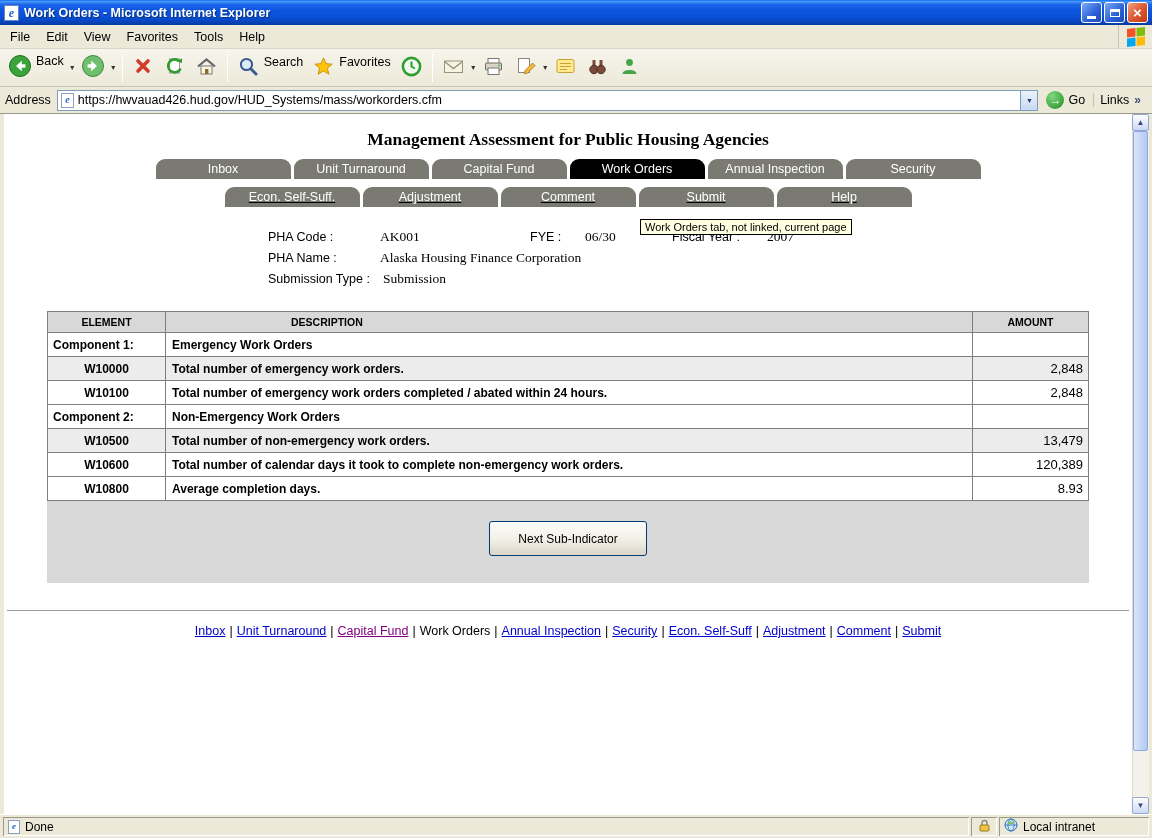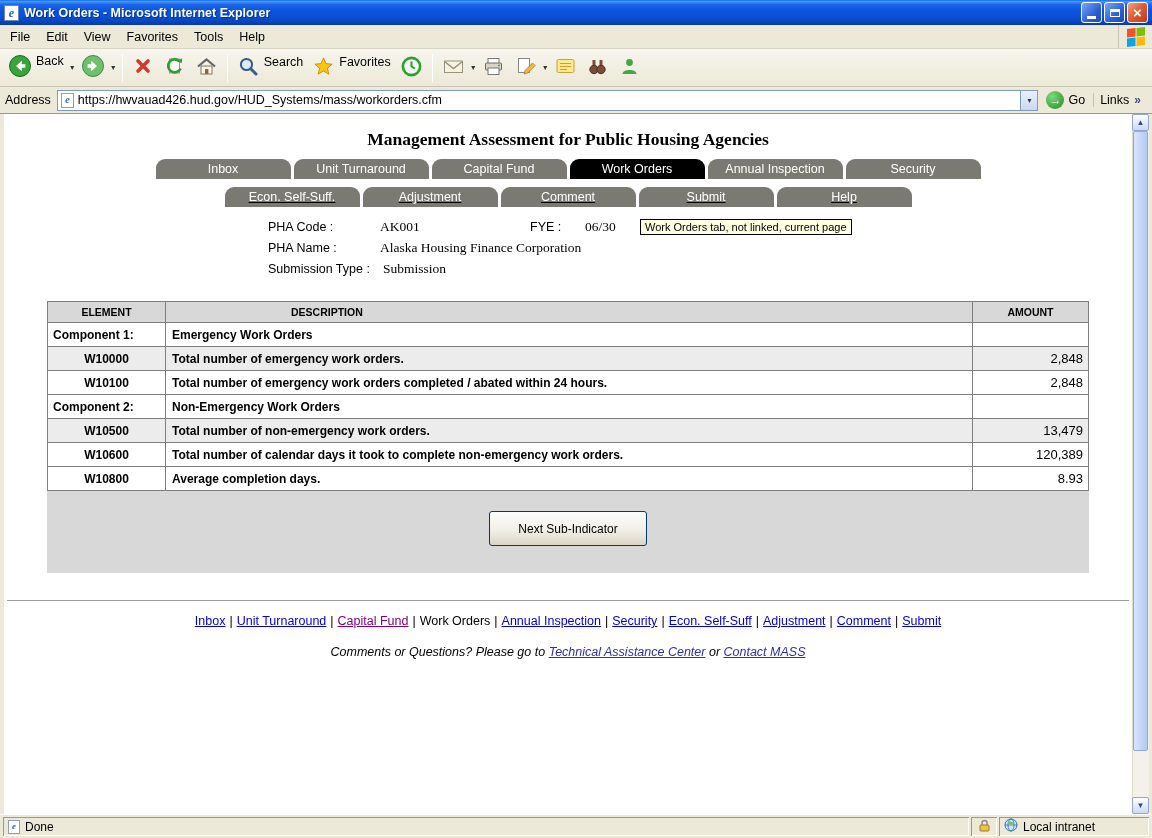--- a/index.html
+++ b/index.html
@@ -62,21 +62,21 @@
   
   .page-title { text-align:center; font-family:"Liberation Serif",serif; font-size:17.5px; font-weight:bold; margin:15px 0 0; }
   .skip-row { text-align:center; margin-top:13px; }
   .skip-link { color:#7B2E8E; font-size:10.5px; text-decoration:underline; }
   .tabs { display:flex; justify-content:center; gap:3px; margin-top:9px; }
   .tabs.row2 { margin-top:8px;text-decoration:underline; }
   .tab { width:135px; height:20px; background:#7A7A72; color:#fff; font-size:12.5px; display:flex; align-items:center; justify-content:center; border-radius:9px 9px 0 0; cursor:default; }
   .tab.active { background:#000; }
   .tooltip { position:absolute; left:636px; top:105px; background:#FFFFE1; border:1px solid #000; font-size:11px; padding:1px 4px; white-space:nowrap; z-index:6; }
   .sub-heading { text-align:center; font-family:"Liberation Serif",serif; font-size:14.5px; font-weight:bold; margin:7px 0 0; }
-  .info { position:relative; height:66px; margin-top:11px; font-size:12.5px; }
+  .info { position:relative; height:66px; margin-top:21px; font-size:12.5px; }
   .info .lbl { position:absolute; white-space:nowrap; }
   .info .val { position:absolute; white-space:nowrap; font-family:"Liberation Serif",serif; font-size:13.5px; }
 
   .table-wrap { width:1042px; margin:17px auto 0; background:#D8D8D8; padding-bottom:27px; }
   .data-table { width:100%; border-collapse:collapse; }
   .data-table th, .data-table td { border:1px solid #7E7E7E; }
   .data-table th { height:21px; font-size:10.5px; background:#D8D8D8; }
   th.col-el { width:118px; }
   th.col-amt { width:116px; }
   th.col-desc { text-align:left; padding-left:125px; }
@@ -356,23 +356,20 @@
           </table>
         <button class="next-btn">Next Sub-Indicator</button>
       </div>
 
       <hr class="rule">
 
       <div class="footer-nav">
         <a class="fl link">Inbox</a><span class="fsep">|</span><a class="fl link">Unit Turnaround</a><span class="fsep">|</span><a class="fl visited">Capital Fund</a><span class="fsep">|</span><span class="fl current">Work Orders</span><span class="fsep">|</span><a class="fl link">Annual Inspection</a><span class="fsep">|</span><a class="fl link">Security</a><span class="fsep">|</span><a class="fl link">Econ. Self-Suff</a><span class="fsep">|</span><a class="fl link">Adjustment</a><span class="fsep">|</span><a class="fl link">Comment</a><span class="fsep">|</span><a class="fl link">Submit</a>
       </div>
 
-      <div class="note">
-        <span>Comments or Questions? Please go to </span><a>Technical Assistance Center</a><span> or </span><a>Contact MASS</a>
-      </div>
 
     </div>
 
     <div class="scrollbar">
       <span class="sb-btn">▲</span>
       <span class="sb-track">
         <span class="sb-thumb"></span>
       </span>
       <span class="sb-btn">▼</span>
     </div>

